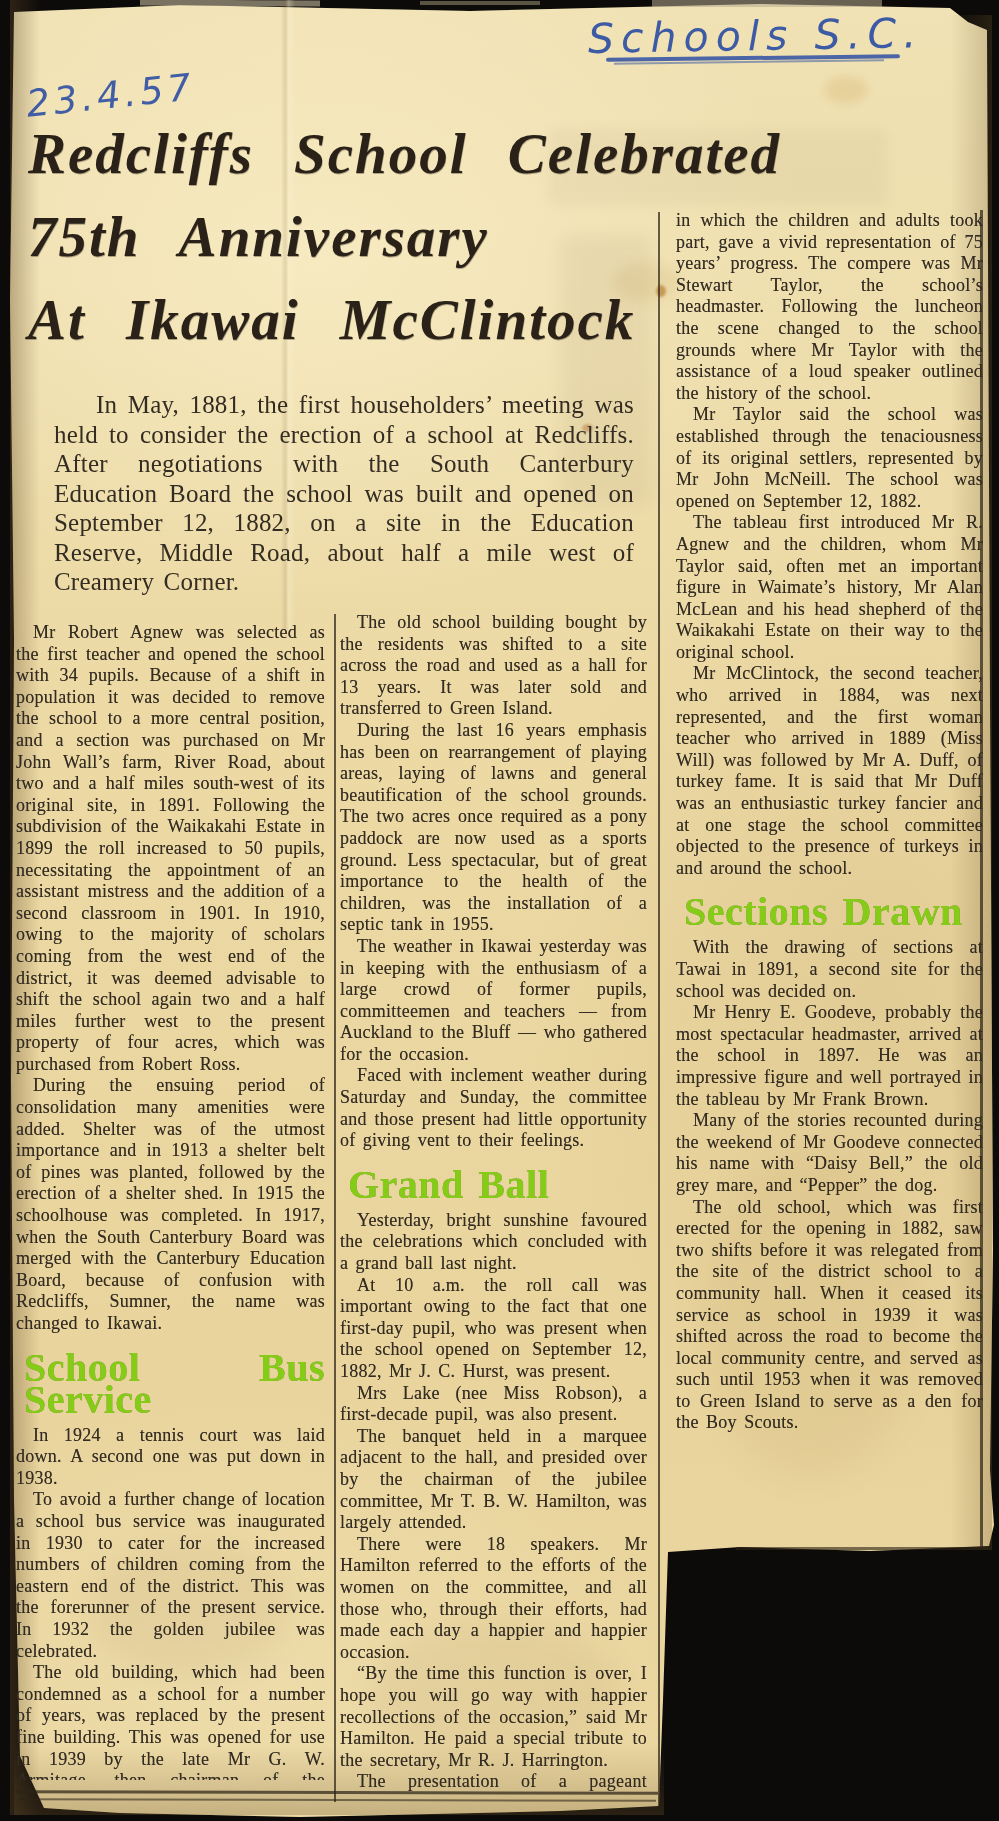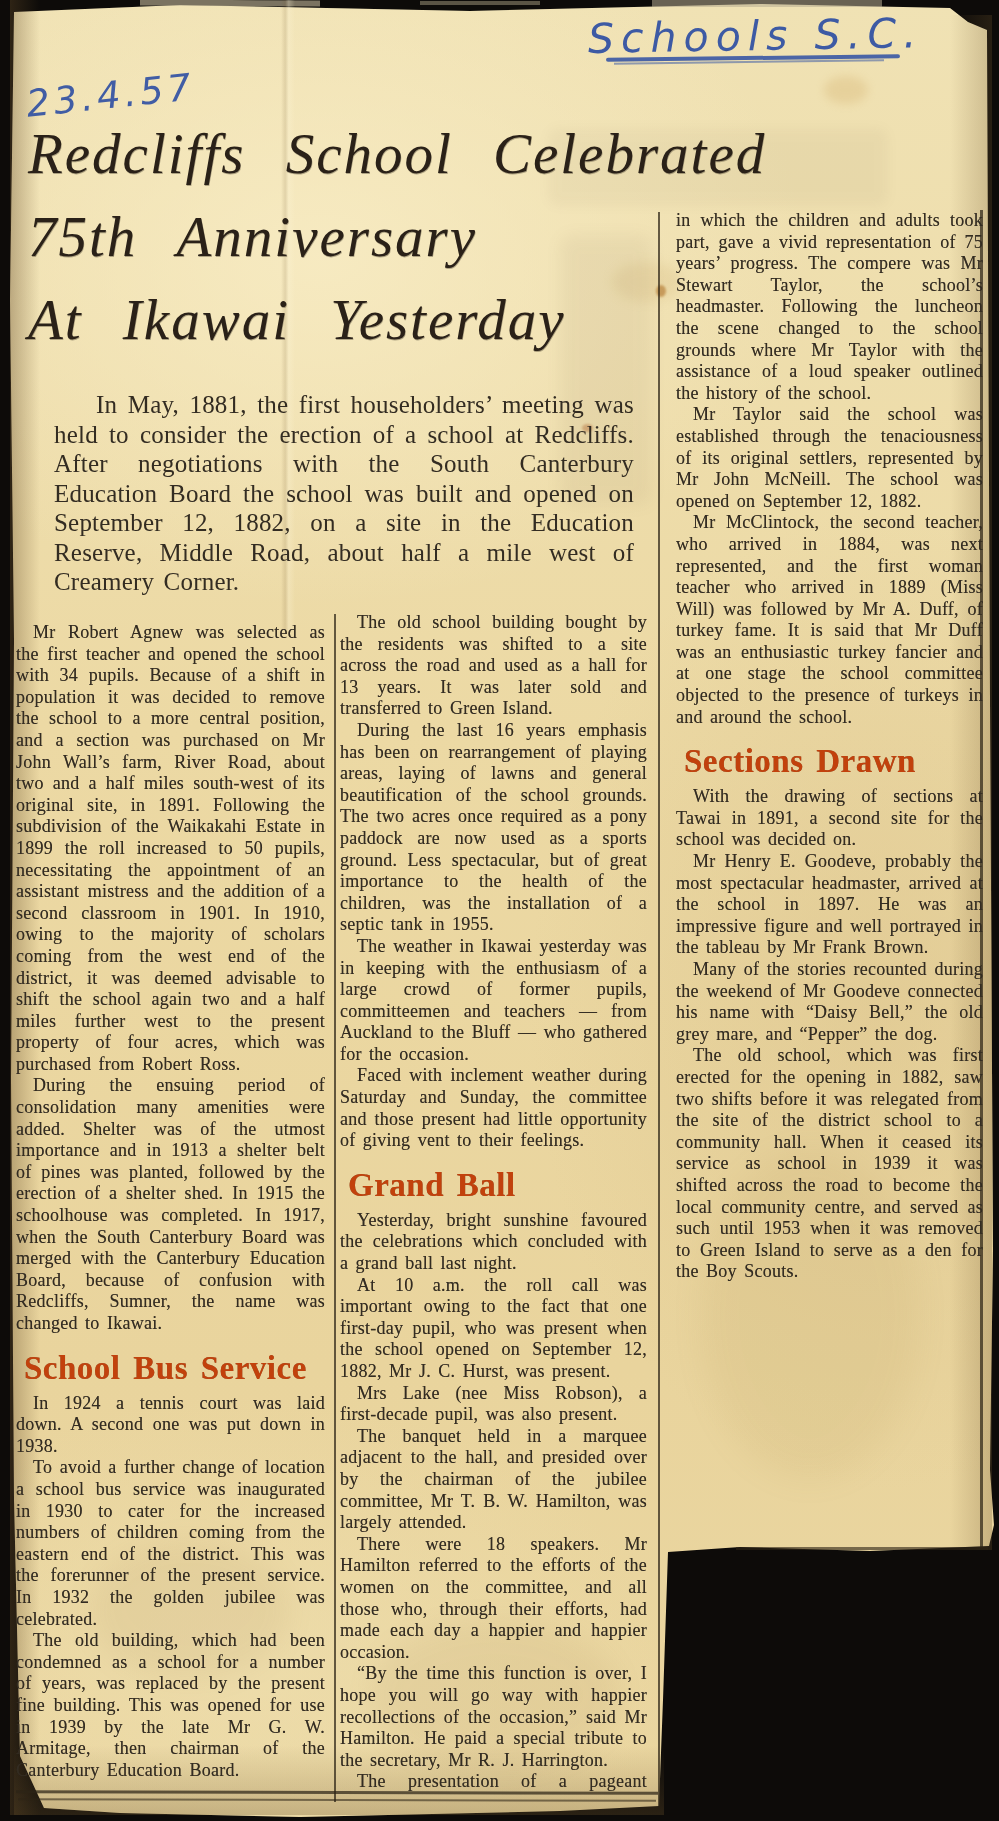--- a/index.html
+++ b/index.html
@@ -61,41 +61,41 @@
   .hand{position:absolute;z-index:5;color:#2e4fa3;
     font-family:"DejaVu Sans", sans-serif;font-style:italic;}
   .hand-label{left:588px;top:12px;font-size:41px;letter-spacing:7px;transform:rotate(-1deg);opacity:.92;}
   .hand-underline{position:absolute;z-index:5;left:606px;top:56px;width:294px;height:3.5px;
     background:#2e4fa3;opacity:.85;transform:rotate(-.7deg);border-radius:2px;}
   .hand-underline2{position:absolute;z-index:5;left:614px;top:61px;width:270px;height:1.5px;
     background:#2e4fa3;opacity:.5;transform:rotate(-.7deg);}
   .hand-date{left:26px;top:74px;font-size:37px;letter-spacing:4px;transform:rotate(-6deg);opacity:.9;}
   
   .headline{position:absolute;left:28px;top:112px;width:880px;z-index:5;
-    color:#2a2118;font-style:italic;font-weight:400;
+    color:#2a2118;font-style:italic;font-weight:700;
     font-size:57px;line-height:83px;letter-spacing:2px;word-spacing:.42em;
     text-shadow:.5px .5px 0 rgba(42,33,24,.35);}
   
   .intro{position:absolute;left:42px;top:378px;width:604px;height:236px;z-index:5;overflow:hidden;
     color:#332c22;font-size:25px;line-height:29.5px;text-align:justify;
     word-spacing:3px;letter-spacing:.2px;}
   .intro p{margin:12px;}
   .intro p.intro-para{text-indent:42px;}
   
   .col{position:absolute;z-index:5;overflow:hidden;color:#332c22;
     font-size:18px;line-height:21.6px;text-align:justify;
     word-spacing:2.6px;letter-spacing:.25px;
     text-shadow:0 0 .4px rgba(51,44,34,.55);}
   .col-left{left:16px;top:622px;width:309px;height:1158px;}
   .col-mid{left:340px;top:612px;width:307px;height:1182px;}
   .col-right{left:676px;top:210px;width:307px;height:1334px;}
   .col p.para{margin:0;text-indent:17px;}
   .col p.para.noindent{text-indent:0;}
-  .col h3.subhead{margin:17px 0 9px 8px;font-size:33px;line-height:32px;
-    font-weight:700;letter-spacing:.5px;word-spacing:4px;color:#c2410c;
+  .col h3.subhead{margin:17px 0 9px 8px;font-size:40px;line-height:32px;
+    font-weight:700;letter-spacing:.5px;word-spacing:4px;color:#84cc16;
     font-family:"Liberation Serif", serif;}
 </style>
 </head>
 <body>
 
 <div class="sliver sliver-1"></div>
 <div class="sliver sliver-2"></div>
 <div class="sliver sliver-3"></div>
 
 <div class="paper"></div>
@@ -122,21 +122,21 @@
 <div class="rule rule-right-bottom"></div>
 
 <div class="hand hand-label">Schools S.C.</div>
 <div class="hand-underline"></div>
 <div class="hand-underline2"></div>
 <div class="hand hand-date">23.4.57</div>
 
 <div class="headline">
   <div>Redcliffs School Celebrated</div>
   <div>75th Anniversary</div>
-  <div>At Ikawai Yesterday</div>
+  <div>At Ikawai McClintock</div>
 </div>
 
 <div class="intro">
     <p class="intro-para">In May, 1881, the first householders’ meeting was held to consider the erection of a school at Redcliffs.  After negotiations with the South Canterbury Education Board the school was built and opened on September 12, 1882, on a site in the Education Reserve, Middle Road, about half a mile west of Creamery Corner.</p>
     <p class="intro-para">The seventy-fifth anniversary of the school was celebrated at Ikawai yesterday.</p>
   </div>
 
 <div class="col col-left">
     <p class="para">Mr Robert Agnew was selected as the first teacher and opened the school with 34 pupils.  Because of a shift in population it was decided to remove the school to a more central position, and a section was purchased on Mr John Wall’s farm, River Road, about two and a half miles south-west of its original site, in 1891.  Following the subdivision of the Waikakahi Estate in 1899 the roll increased to 50 pupils, necessitating the appointment of an assistant mistress and the addition of a second classroom in 1901.  In 1910, owing to the majority of scholars coming from the west end of the district, it was deemed advisable to shift the school again two and a half miles further west to the present property of four acres, which was purchased from Robert Ross.</p>
     <p class="para">During the ensuing period of consolidation many amenities were added.  Shelter was of the utmost importance and in 1913 a shelter belt of pines was planted, followed by the erection of a shelter shed. In 1915 the schoolhouse was completed.  In 1917, when the South Canterbury Board was merged with the Canterbury Education Board, because of confusion with Redcliffs, Sumner, the name was changed to Ikawai.</p>
@@ -155,19 +155,20 @@
     <p class="para">At 10 a.m. the roll call was important owing to the fact that one first-day pupil, who was present when the school opened on September 12, 1882, Mr J. C. Hurst, was present.</p>
     <p class="para">Mrs Lake (nee Miss Robson), a first-decade pupil, was also present.</p>
     <p class="para">The banquet held in a marquee adjacent to the hall, and presided over by the chairman of the jubilee committee, Mr T. B. W. Hamilton, was largely attended.</p>
     <p class="para">There were 18 speakers.  Mr Hamilton referred to the efforts of the women on the committee, and all those who, through their efforts, had made each day a happier and happier occasion.</p>
     <p class="para">“By the time this function is over, I hope you will go way with happier recollections of the occasion,” said Mr Hamilton. He paid a special tribute to the secretary, Mr R. J. Harrington.</p>
     <p class="para">The presentation of a pageant recording the history of the school,</p>
   </div>
 <div class="col col-right">
     <p class="para noindent">in which the children and adults took part, gave a vivid representation of 75 years’ progress. The compere was Mr Stewart Taylor, the school’s headmaster.  Following the luncheon the scene changed to the school grounds where Mr Taylor with the assistance of a loud speaker outlined the history of the school.</p>
     <p class="para">Mr Taylor said the school was established through the tenaciousness of its original settlers, represented by Mr John McNeill. The school was opened on September 12, 1882.</p>
+    <p class="para">The tableau first introduced Mr R. Agnew and the children, whom Mr Taylor said, often met an important figure in Waimate’s history, Mr Alan McLean and his head shepherd of the Waikakahi Estate on their way to the original school.</p>
     <p class="para">Mr McClintock, the second teacher, who arrived in 1884, was next represented, and the first woman teacher who arrived in 1889 (Miss Will) was followed by Mr A. Duff, of turkey fame.  It is said that Mr Duff was an enthusiastic turkey fancier and at one stage the school committee objected to the presence of turkeys in and around the school.</p>
     <h3 class="subhead">Sections Drawn</h3>
     <p class="para">With the drawing of sections at Tawai in 1891, a second site for the school was decided on.</p>
     <p class="para">Mr Henry E. Goodeve, probably the most spectacular headmaster, arrived at the school in 1897.  He was an impressive figure and well portrayed in the tableau by Mr Frank Brown.</p>
     <p class="para">Many of the stories recounted during the weekend of Mr Goodeve connected his name with “Daisy Bell,” the old grey mare, and “Pepper” the dog.</p>
     <p class="para">The old school, which was first erected for the opening in 1882, saw two shifts before it was relegated from the site of the district school to a community hall.  When it ceased its service as school in 1939 it was shifted across the road to become the local community centre, and served as such until 1953 when it was removed to Green Island to serve as a den for the Boy Scouts.</p>
   </div>
 
 </body></html>

